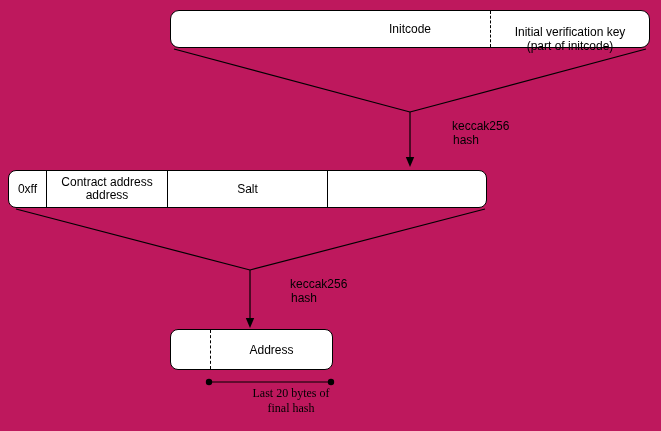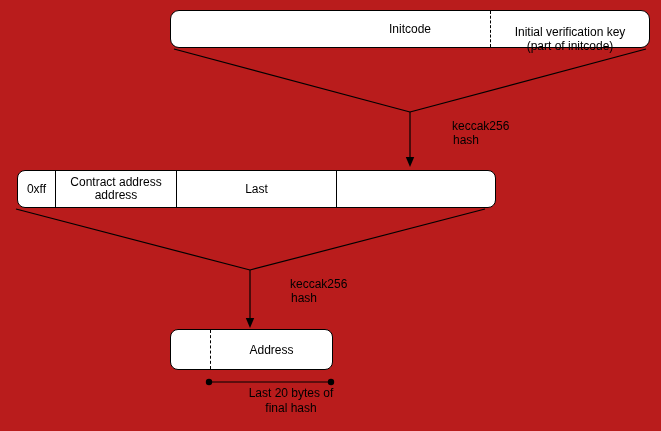--- a/index.html
+++ b/index.html
@@ -5,21 +5,21 @@
   * { margin: 0; padding: 0; box-sizing: border-box; }
   html, body { background: #ffffff; }
   body {
     font-family: "Liberation Sans", "DejaVu Sans", sans-serif;
     color: #000000;
   }
   .canvas {
     position: relative;
     width: 661px;
     height: 431px;
-    background: #b91c1c;
+    background: #be185d;
     overflow: hidden;
     font-size: 12px;
     line-height: 14px;
   }
   .box {
     position: absolute;
     background: #ffffff;
     border: 1px solid #000000;
     border-radius: 9px;
   }
@@ -35,21 +35,21 @@
   .initcode-box { left: 170px; top: 10px; width: 480px; height: 38px; }
   .vkey-section {
     position: absolute;
     left: 319px; top: 0; bottom: 0; width: 159px;
     border-left: 1px dashed #000000;
     display: flex; align-items: center; justify-content: center;
   }
   .vkey-label { width: 136px; text-align: center; line-height: 14px; margin-top: 20px; }
   
   .preimage-box {
-    left: 17px; top: 170px; width: 479px; height: 38px;
+    left: 8px; top: 170px; width: 479px; height: 38px;
     border-radius: 8px;
     display: flex;
     overflow: hidden;
   }
   .seg {
     display: flex; align-items: center; justify-content: center;
     text-align: center; line-height: 13px;
     height: 100%;
   }
   .seg-border { border-right: 1px solid #000000; }
@@ -68,21 +68,21 @@
   .addr-right { flex: 1; display: flex; align-items: center; justify-content: center; }
   
   .float-label {
     position: absolute;
     text-align: center;
     line-height: 14px;
     padding-left: 42px;
   }
   .hash-label-1 { left: 410px; top: 119px; width: 70px; }
   .hash-label-2 { left: 248px; top: 277px; width: 70px; }
-  .measure-label { left: 205px; top: 386px; width: 130px; line-height: 15px; }
+  .measure-label { left: 205px; top: 386px; width: 130px; line-height: 15px; font-family: Liberation Serif, serif; }
   
   .overlay {
     position: absolute;
     left: 0; top: 0;
     width: 661px; height: 431px;
     pointer-events: none;
   }
   .overlay path, .overlay line {
     stroke: #000000;
     stroke-width: 1.2;
@@ -98,21 +98,21 @@
   <div class="box initcode-box">
     <div class="center-label">Initcode</div>
     <div class="vkey-section">
       <div class="vkey-label">Initial verification key (part of initcode)</div>
     </div>
   </div>
 
   <div class="box preimage-box">
     <div class="seg seg-border seg-prefix">0xff</div>
     <div class="seg seg-border seg-creator">Contract address address</div>
-    <div class="seg seg-border seg-salt">Last</div>
+    <div class="seg seg-border seg-salt">Salt</div>
     <div class="seg seg-empty"></div>
   </div>
 
   <div class="box address-box">
     <div class="addr-left"></div>
     <div class="addr-right">Address</div>
   </div>
 
   <div class="float-label hash-label-1">keccak256 hash</div>
   <div class="float-label hash-label-2">keccak256 hash</div>

